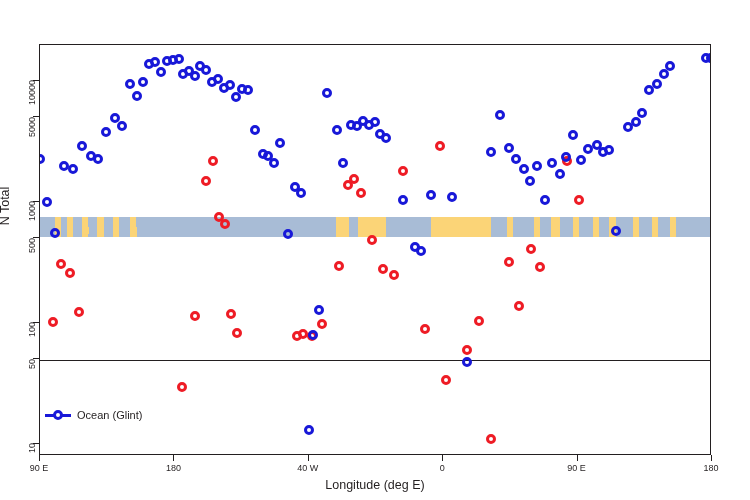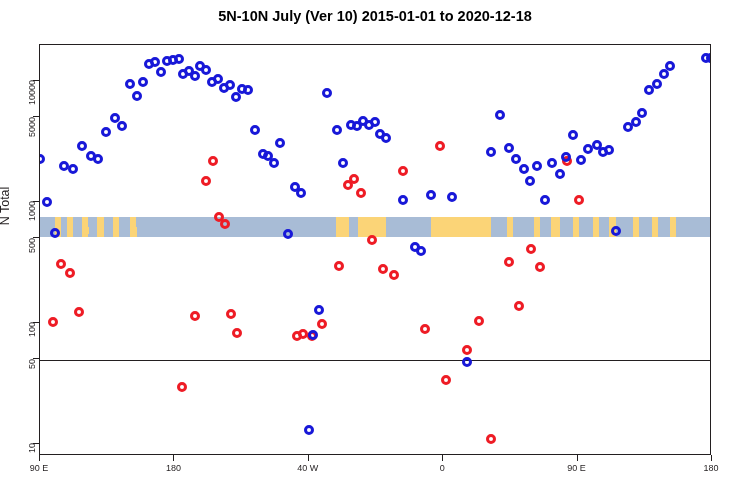--- a/index.html
+++ b/index.html
@@ -197,21 +197,20 @@
     box-sizing: border-box;
     background: #ffffff;
   }
   .legend-label { white-space: nowrap; }
 </style>
 </head>
 <body>
 
 <div id="page">
 
-  <div id="chart-title">5N-10N July (Ver 10)   2015-01-01 to 2020-12-18</div>
 
   <div id="y-axis-title">
     <span>N Total</span>
   </div>
 
   <div id="y-ticks">
       <div class="ytick-wrap" style="top: 443.278px;">
         <span class="ytick-mark"></span>
         <span class="ytick-text">10</span>
       </div>
@@ -260,20 +259,21 @@
       <div class="xtick-wrap" style="left: 576.6px;">
         <span class="xtick-mark"></span>
         <span class="xtick-text">90 E</span>
       </div>
       <div class="xtick-wrap" style="left: 711px;">
         <span class="xtick-mark"></span>
         <span class="xtick-text">180</span>
       </div>
     </div>
 
+  <div id="x-axis-title">Longitude (deg E)</div>
 
   <div id="plot-frame">
     <div id="plot-inner">
       <div id="ref-lines">
           <div class="ref-line" style="top: 314.734px; background: rgb(35, 31, 32);"></div>
         </div>
       <div id="mask-band" style="top: 171.783px; height: 19.9347px;">
         <div class="mask-ocean" style="background: rgb(168, 188, 214);"></div>
         <div id="land-segments">
             <div class="mask-land" style="left: 14.9333px; width: 5.97333px; background: rgb(251, 212, 119);"></div>
@@ -444,15 +444,22 @@
           <div class="pt ocean" style="left: 616.747px; top: 39.1057px; border-color: rgb(24, 24, 216);"></div>
           <div class="pt ocean" style="left: 624.213px; top: 29.0695px; border-color: rgb(24, 24, 216);"></div>
           <div class="pt ocean" style="left: 630.187px; top: 20.6467px; border-color: rgb(24, 24, 216);"></div>
           <div class="pt ocean" style="left: 666.027px; top: 13.3896px; border-color: rgb(24, 24, 216);"></div>
           <div class="pt ocean" style="left: 670.507px; top: 13.3896px; border-color: rgb(24, 24, 216);"></div>
         </div>
     </div>
   </div>
 
   <div id="legend">
+    <div class="legend-row">
+      <span class="legend-sym">
+        <span class="lsline" style="background: rgb(24, 24, 216);"></span>
+        <span class="lscirc" style="border-color: rgb(24, 24, 216);"></span>
+      </span>
+      <span class="legend-label">Ocean (Glint)</span>
+    </div>
   </div>
 
 </div>
 
 </body></html>

